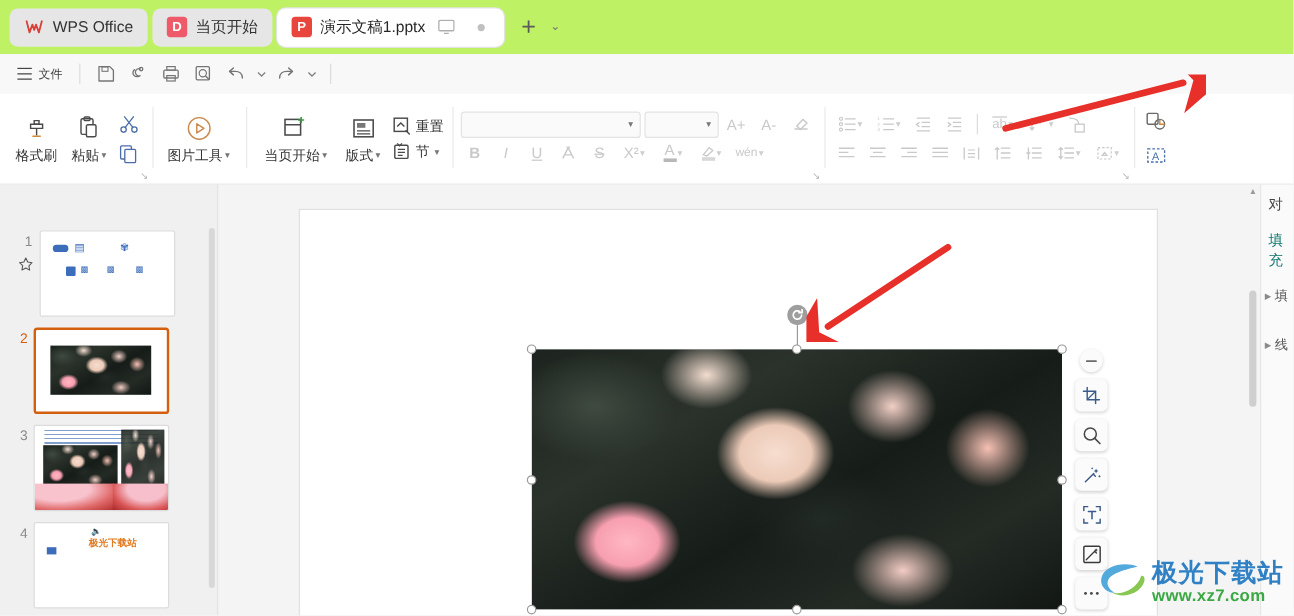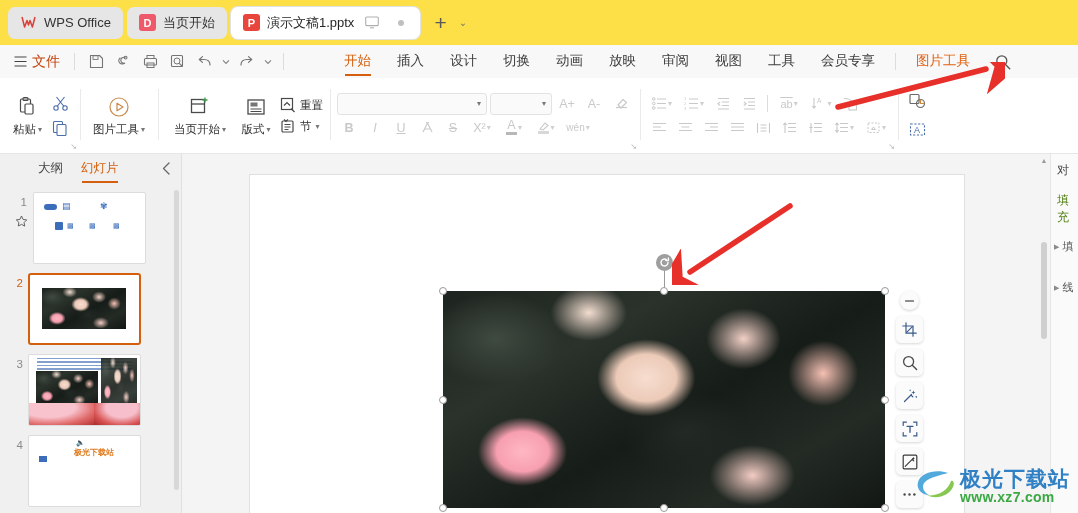--- a/index.html
+++ b/index.html
@@ -8,21 +8,21 @@
     overflow: hidden;
     font-family: "Liberation Sans", "DejaVu Sans", sans-serif;
     background: #f2f2f2;
     -webkit-font-smoothing: antialiased;
   }
   .app { position: relative; width: 1078px; height: 513px; background: #f4f4f4; }
 
   
   .titlebar {
     position: absolute; top: 0; left: 0; width: 1078px; height: 45px;
-    background: #fde047;
+    background: #bef264;
     display: flex; align-items: center; padding-left: 8px; gap: 4px;
   }
   .tb-tab {
     height: 32px; display: flex; align-items: center; gap: 7px;
     padding: 0 12px; border-radius: 7px; font-size: 13px; color: #333;
     cursor: default; white-space: nowrap;
   }
   .tb-tab.app-home { background: #e6e6e6; }
   .tb-tab.tpl { background: #e6e6e6; }
   .tb-tab.doc { background: #ffffff; box-shadow: 0 0 0 1px #e2e2e2; padding-right: 8px; }
@@ -41,21 +41,21 @@
   .dot-ic { width: 6px; height: 6px; border-radius: 50%; background: #8c8c8c; }
   .plus-new { font-size: 21px; color: #5a5a5a; margin-left: 10px; cursor: default; line-height: 1; }
   .chev-sm { font-size: 10px; color: #777; margin-left: 8px; }
 
   
   .menubar {
     position: absolute; top: 45px; left: 0; width: 1078px; height: 33px;
     background: #f8f8f8; display: flex; align-items: center;
   }
   .mb-left { display: flex; align-items: center; gap: 2px; padding-left: 9px; }
-  .mb-file { display: flex; align-items: center; gap: 5px; font-size: 14px; color: #c2410c; padding: 2px 5px; }
+  .mb-file { display: flex; align-items: center; gap: 5px; font-size: 10px; color: #404040; padding: 2px 5px; }
   .qi { width: 25px; height: 24px; display: inline-flex; align-items: center; justify-content: center; opacity: .8; }
   .vsep { width: 1px; height: 17px; background: #dcdcdc; margin: 0 7px; }
   .mb-tabs { display: flex; align-items: center; gap: 0; margin-left: 40px; }
   .mtab {
     font-size: 13.5px; color: #3d3d3d; padding: 3px 13px 5px; position: relative;
     white-space: nowrap; cursor: default;
   }
   .mtab.active { color: #d4600f; }
   .mtab.active::after {
     content: ""; position: absolute; left: 50%; transform: translateX(-50%);
@@ -185,21 +185,21 @@
 
   
   .arrow-svg { position: absolute; pointer-events: none; }
 
   
   .rightpanel {
     position: absolute; top: 154px; right: 0; width: 28px; bottom: 0;
     background: #fafafa; border-left: 1px solid #e6e6e6; padding-top: 8px;
   }
   .rp-txt { font-size: 12px; color: #444; padding-left: 6px; margin-bottom: 13px; }
-  .rp-txt.orange { color: #4d7c0f; }
+  .rp-txt.orange { color: #0f766e; }
   .rp-row { font-size: 11px; color: #555; padding-left: 3px; margin-bottom: 26px; display: flex; gap: 3px; align-items: center; }
   .rp-tri { font-size: 7px; color: #8a8a8a; }
   .canvas-scroll {
     position: absolute; top: 154px; right: 28px; width: 12px; bottom: 0;
     background: #f4f4f4;
   }
   .cs-up { text-align: center; font-size: 7px; color: #9a9a9a; padding-top: 3px; }
   .cs-thumb { position: absolute; top: 88px; left: 3px; width: 6px; height: 97px; background: #cfcfcf; border-radius: 3px; }
 
   
@@ -298,45 +298,36 @@
           </svg>
       </span>
       <span class="qi" style="width:13px">
         <svg width="8" height="6" viewBox="0 0 8 6">
             <path d="M1 1.4L4 4.4 7 1.4" stroke="#666" fill="none" stroke-width="1.1"></path>
           </svg>
       </span>
       <span class="vsep"></span>
     </div>
 
-    <div class="mb-tabs">
-      <div class="mtab active">开始</div>
-      <div class="mtab">插入</div>
-      <div class="mtab">设计</div>
-      <div class="mtab">切换</div>
-      <div class="mtab">动画</div>
-      <div class="mtab">放映</div>
-      <div class="mtab">审阅</div>
-      <div class="mtab">视图</div>
-      <div class="mtab">工具</div>
-      <div class="mtab vip">会员专享</div>
-      <span class="vsep"></span>
-      <div class="mtab pic-tools">图片工具</div>
-      <span class="search-ic">
-        <svg width="16" height="16" viewBox="0 0 16 16">
-            <circle cx="6.8" cy="6.8" r="5" stroke="#555" fill="none" stroke-width="1.3"></circle>
-            <path d="M10.5 10.5l4.2 4.2" stroke="#555" stroke-width="1.4" stroke-linecap="round"></path>
-          </svg>
-      </span>
-    </div>
   </div>
 
   <div class="ribbon">
 
     <div class="rgroup">
+      <div class="rbtn">
+        <span class="ic">
+          <svg width="21" height="21" viewBox="0 0 21 21">
+              <path d="M5.5 7.5h10v3.5h-10z" stroke="#4a4a4a" fill="none" stroke-width="1.2"></path>
+              <path d="M8.5 4.5h4v3h-4z" stroke="#4a4a4a" fill="none" stroke-width="1.2"></path>
+              <path d="M10.5 11v6" stroke="#4a4a4a" stroke-width="1.2"></path>
+              <path d="M7 17.5h7" stroke="#d08a3a" stroke-width="1.2"></path>
+            </svg>
+        </span>
+        <span class="lb">格式刷</span>
+      </div>
       <div class="rbtn">
         <span class="ic">
           <svg width="21" height="21" viewBox="0 0 21 21">
               <rect x="3.5" y="3" width="10" height="13" rx="1.3" stroke="#4a4a4a" fill="none" stroke-width="1.2"></rect>
               <rect x="6" y="1.5" width="5" height="3" rx="1" stroke="#4a4a4a" fill="none" stroke-width="1.1"></rect>
               <rect x="8" y="8" width="8" height="10" rx="1.2" stroke="#4a4a4a" fill="#fff" stroke-width="1.2"></rect>
             </svg>
         </span>
         <span class="lb">
             <span>粘贴</span>
@@ -608,29 +599,20 @@
           <svg width="17" height="16" viewBox="0 0 17 16">
               <rect x="1.5" y="2" width="14" height="11" stroke="#4a6ea8" fill="none" stroke-width="1.1" stroke-dasharray="2.2 1.6"></rect>
               <text x="5" y="11" font-size="9" fill="#4a6ea8">A</text>
             </svg>
         </span>
       </div>
     </div>
   </div>
 
   <div class="leftpanel">
-    <div class="lp-tabs">
-      <span class="lp-tab">大纲</span>
-      <span class="lp-tab active">幻灯片</span>
-      <span class="lp-collapse">
-        <svg width="9" height="13" viewBox="0 0 9 13">
-            <path d="M7 1L1.5 6.5 7 12" stroke="#666" fill="none" stroke-width="1.3" stroke-linecap="round" stroke-linejoin="round"></path>
-          </svg>
-      </span>
-    </div>
 
     <div class="thumbs">
 
       <div class="thumbrow" style="margin-top:4px">
         <div style="display:flex;flex-direction:column;align-items:flex-end;width:29px">
           <span class="thnum" style="width:auto;padding-right:6px">1</span>
           <span class="star" style="width:auto;padding-right:5px">
             <svg width="13" height="13" viewBox="0 0 13 13">
                 <path d="M6.5 1l1.6 3.4 3.6.5-2.6 2.6.6 3.6-3.2-1.7L3.3 11l.6-3.6L1.3 4.9l3.6-.5z" stroke="#555" fill="none" stroke-width=".9" stroke-linejoin="round"></path>
               </svg>

